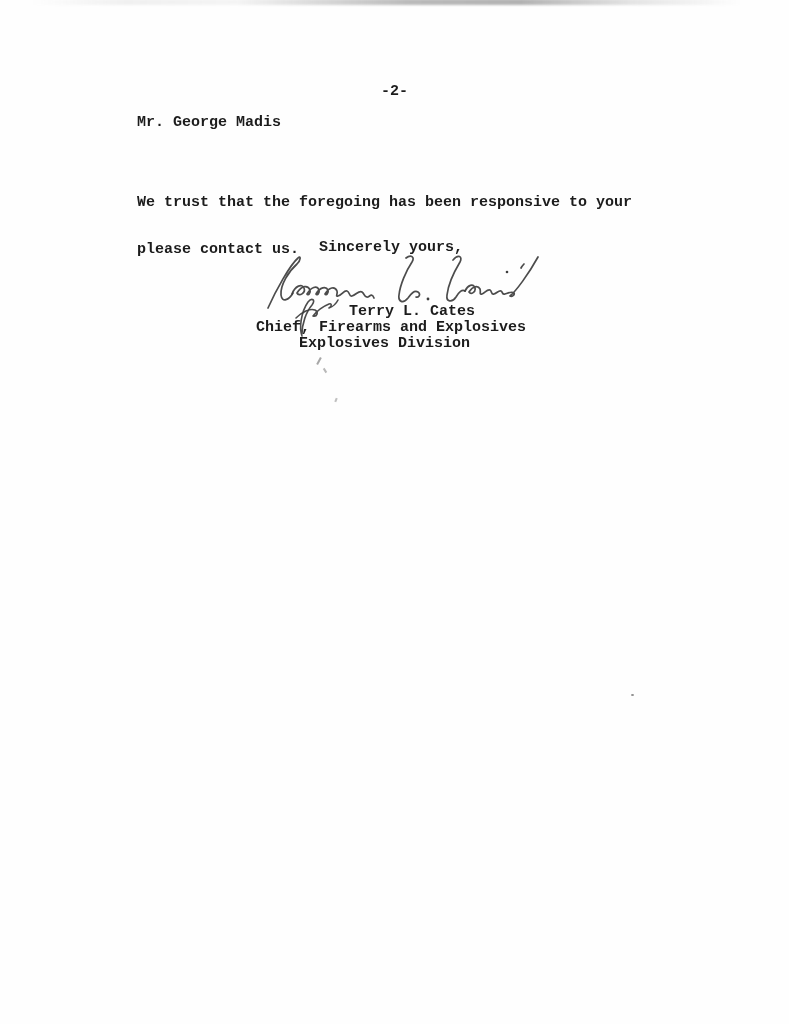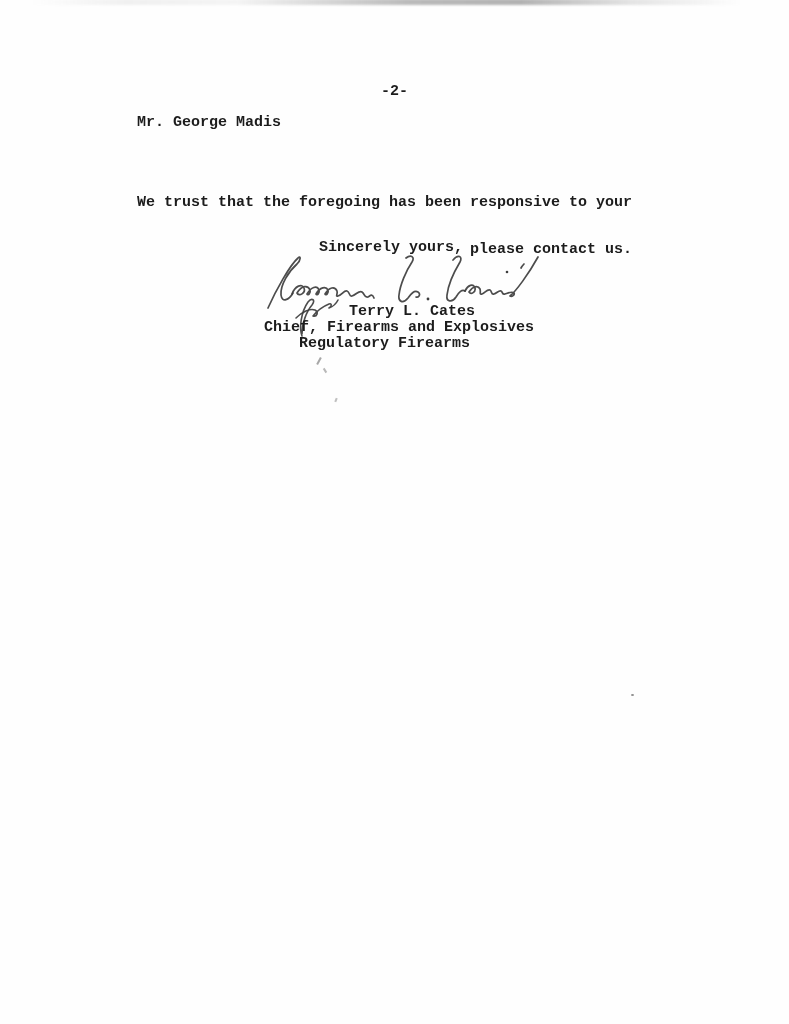--- a/index.html
+++ b/index.html
@@ -36,24 +36,24 @@
     filter: blur(1.1px);
   }
   .pagenum {
     position: absolute;
     top: 84px; left: 0;
     width: 789px;
     text-align: center;
     white-space: pre;
   }
   .recipient { left: 137px; top: 115px; }
-  .body-block { left: 137px; top: 163px; text-align: right; }
+  .body-block { left: 137px; top: 163px; }
   .closing { left: 319px; top: 240px; }
   .signer { left: 333px; top: 304px; margin-left: 16px; }
-  .title1 { left: 264px; top: 320px; text-align: center; }
+  .title1 { left: 256px; top: 320px; text-align: center; }
   .title2 { left: 299px; top: 336px; }
   .signature {
     position: absolute;
     left: 256px; top: 245px;
     width: 292px; height: 72px;
   }
   .for-note {
     position: absolute;
     left: 286px; top: 294px;
     width: 54px; height: 44px;
@@ -110,20 +110,20 @@
 
   <svg class="for-note" viewBox="0 0 54 44" role="img" aria-label="for">
 
     <path d="M16,42 C13,34 15,18 22,8 C26,3 30,6 26,11 C20,18 16,30 16,40"></path>
 
     <path d="M10,24 C16,18 24,14 29,16 C33,18 31,23 27,22 C31,17 38,12 43,10 C46,9 46,12 43,14 C46,13 50,10 52,6"></path>
   </svg>
 
   <div class="abs signer">Terry L. Cates</div>
   <div class="abs title1">Chief, Firearms and Explosives</div>
-  <div class="abs title2">Regulatory Firearms</div>
+  <div class="abs title2">Explosives Division</div>
 
   <div class="speck speck-1"></div>
   <div class="speck speck-2"></div>
   <div class="speck speck-3"></div>
   <div class="speck speck-4"></div>
 
 </div>
 
 </body></html>

